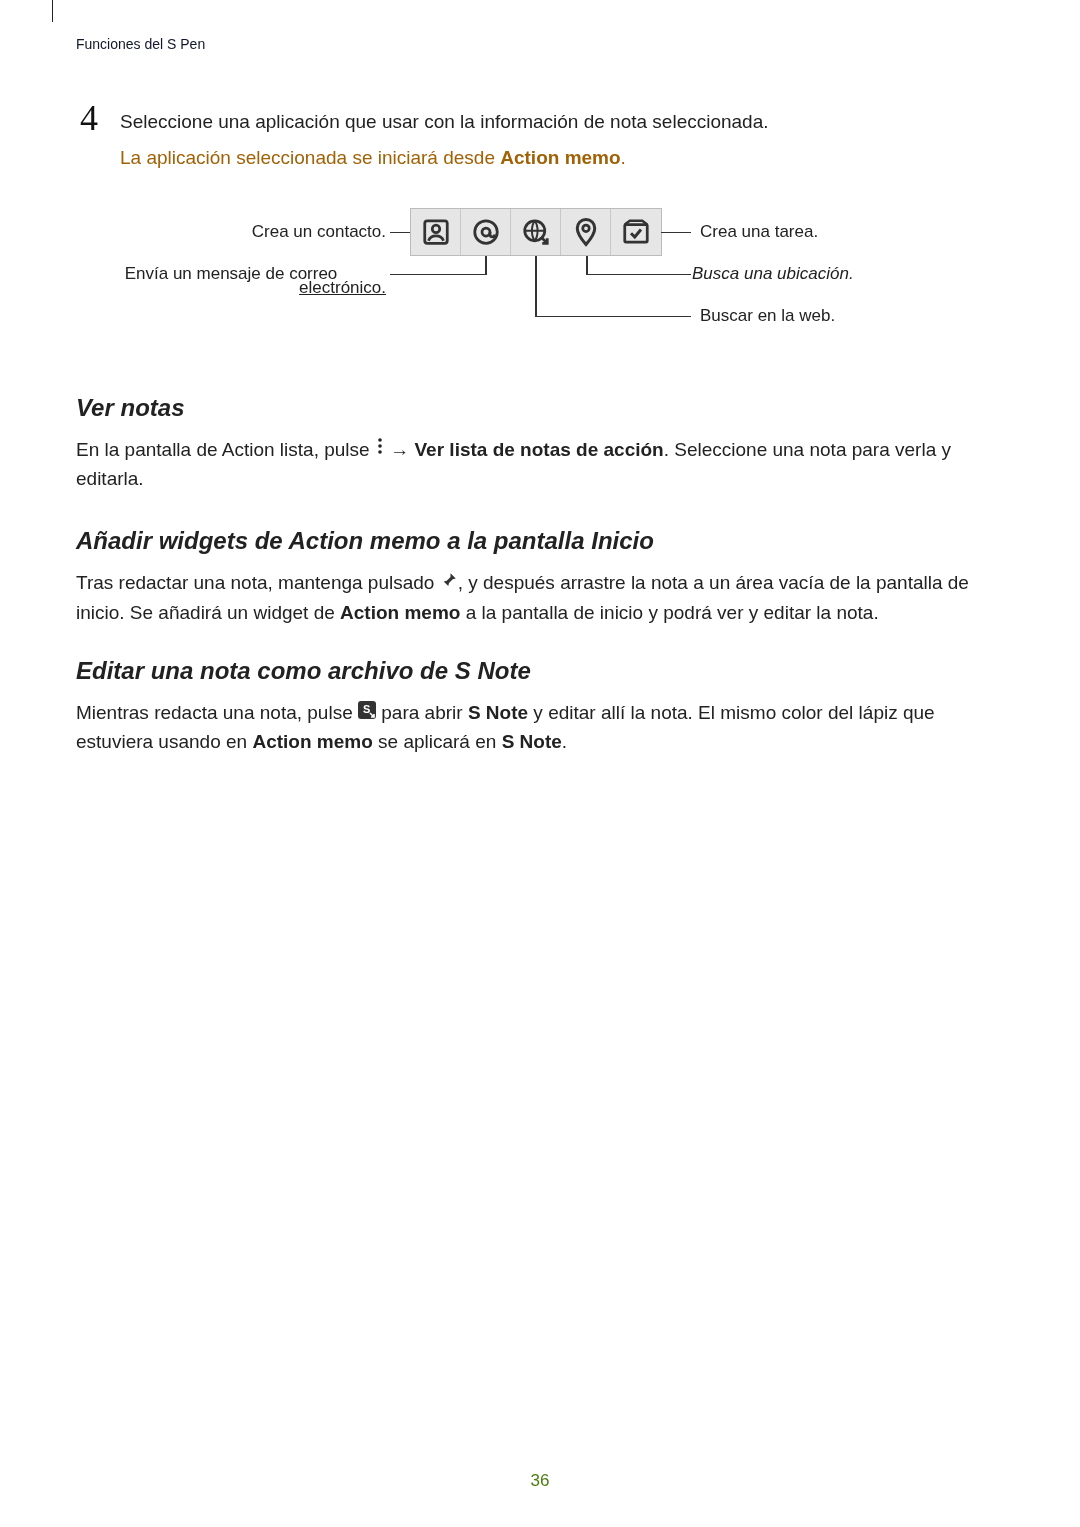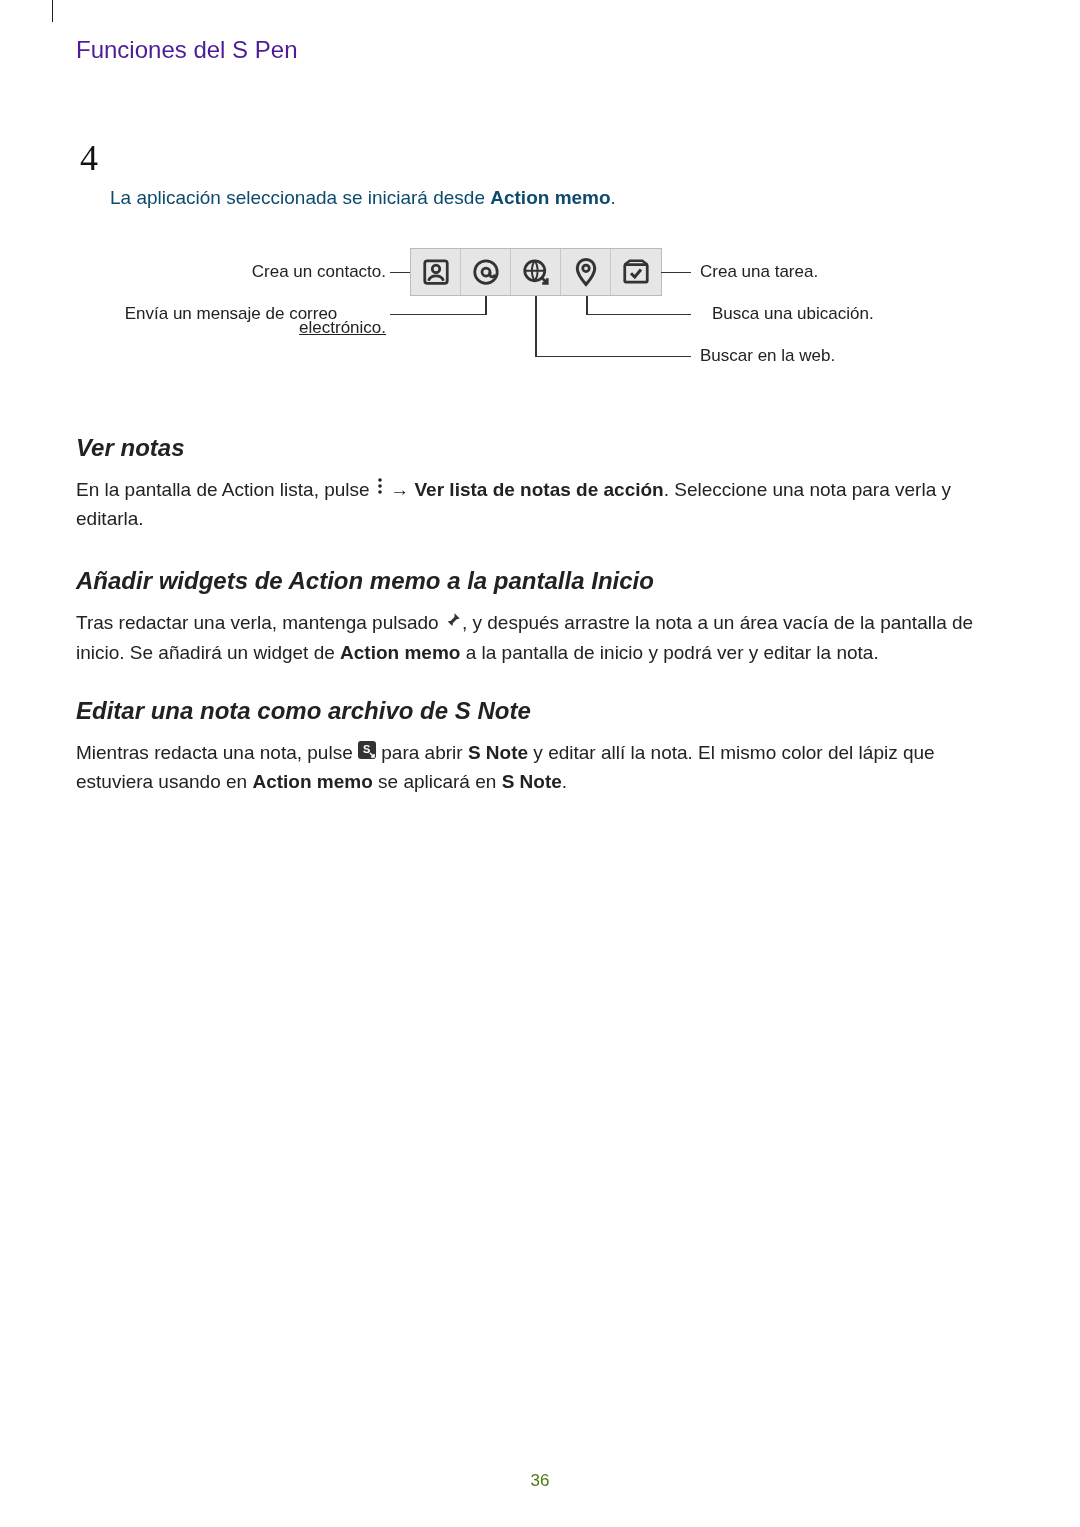--- a/index.html
+++ b/index.html
@@ -18,23 +18,23 @@
     box-sizing: border-box;
   }
   .header-line {
     border-left: 1.5px solid #222;
     height: 22px;
     position: absolute;
     left: 52px;
     top: 0;
   }
   .section-title {
-    font-size: 24px;
-    color: #4c1d95;
-    margin: 0 0 76px 0;
+    font-size: 14px;
+    color: #0f172a;
+    margin: 0 0 48px 0;
     font-weight: 400;
   }
   .step-row {
     display: flex;
     align-items: flex-start;
     margin-bottom: 6px;
   }
   .step-num {
     font-size: 36px;
     color: #111;
@@ -46,23 +46,23 @@
     text-align: center;
   }
   .step-text {
     font-size: 19px;
     color: #222;
     line-height: 1.45;
     padding-top: 8px;
   }
   .step-sub {
     font-size: 19px;
-    color: #0c4a6e;
+    color: #a16207;
     line-height: 1.45;
-    margin-left: 34px;
+    margin-left: 44px;
     margin-top: 8px;
   }
   .bold { font-weight: 700; }
   .diagram {
     margin: 36px 0 46px 0;
     position: relative;
     height: 140px;
   }
   .icon-bar {
     position: absolute;
@@ -128,20 +128,21 @@
 </head>
 <body>
 
 <div class="header-line"></div>
 
 <div class="page">
   <div class="section-title">Funciones del S Pen</div>
 
   <div class="step-row">
     <div class="step-num">4</div>
+    <div class="step-text">Seleccione una aplicación que usar con la información de nota seleccionada.</div>
   </div>
   <div class="step-sub">
     <span>La aplicación seleccionada se iniciará desde </span><span class="bold">Action memo</span><span>.</span>
   </div>
 
   <div class="diagram">
     <div class="icon-bar">
       <div class="icon-cell">
         <svg viewBox="0 0 24 24">
             <rect x="3" y="3" width="18" height="18" rx="2" fill="none" stroke="#333" stroke-width="2.2"></rect>
@@ -184,39 +185,39 @@
     <div class="callout left" style="left:0; top:56px; width:310px;text-align:center;">Envía un mensaje de correo</div>
     <div class="callout left" style="left:0; top:70px; width:310px;text-decoration:underline;">electrónico.</div>
     <div class="line" style="left:314px; top:66px; width:95px; height:1.5px;"></div>
     <div class="line" style="left:409px; top:48px; width:1.5px; height:19px;"></div>
 
     <div class="line" style="left:585px; top:24px; width:30px; height:1.5px;"></div>
     <div class="callout" style="left:624px; top:14px;">Crea una tarea.</div>
 
     <div class="line" style="left:510px; top:48px; width:1.5px; height:19px;"></div>
     <div class="line" style="left:510px; top:66px; width:105px; height:1.5px;"></div>
-    <div class="callout" style="left:636px; top:56px;">Busca una ubicación.</div>
+    <div class="callout" style="left:616px; top:56px;font-style:italic;">Busca una ubicación.</div>
 
     <div class="line" style="left:459px; top:48px; width:1.5px; height:60px;"></div>
     <div class="line" style="left:459px; top:108px; width:156px; height:1.5px;"></div>
     <div class="callout" style="left:624px; top:98px;">Buscar en la web.</div>
   </div>
 
   <div class="h2">Ver notas</div>
   <p class="para">
     <span>En la pantalla de Action lista, pulse </span><span class="inline-icon"><svg width="10" height="18" viewBox="0 0 10 18">
           <circle cx="5" cy="3" r="1.8" fill="#222"></circle>
           <circle cx="5" cy="9" r="1.8" fill="#222"></circle>
           <circle cx="5" cy="15" r="1.8" fill="#222"></circle>
         </svg></span><span> → </span><span class="bold">Ver lista de notas de acción</span><span>. Seleccione una nota para verla y editarla.</span>
   </p>
 
   <div class="h2" style="margin-top:34px;">Añadir widgets de Action memo a la pantalla Inicio</div>
   <p class="para">
-    <span>Tras redactar una verla, mantenga pulsado </span><span class="inline-icon"><svg width="18" height="18" viewBox="0 0 24 24">
+    <span>Tras redactar una nota, mantenga pulsado </span><span class="inline-icon"><svg width="18" height="18" viewBox="0 0 24 24">
           <path d="M14 3l7 7-4 1-5 5-1 4-3-3-5 5 5-5-3-3 4-1 5-5z" fill="#333"></path>
         </svg></span><span>, y después arrastre la nota a un área vacía de la pantalla de inicio. Se añadirá un widget de </span><span class="bold">Action memo</span><span> a la pantalla de inicio y podrá ver y editar la nota.</span>
   </p>
 
   <div class="h2" style="margin-top:30px;">Editar una nota como archivo de S Note</div>
   <p class="para">
     <span>Mientras redacta una nota, pulse </span><span class="inline-icon"><svg width="18" height="18" viewBox="0 0 18 18">
           <rect x="0" y="0" width="18" height="18" rx="3" fill="#333"></rect>
           <text x="5" y="12" font-size="11" font-weight="700" fill="#fff" font-family="Arial">S</text>
           <path d="M12 12l4 4M16 13v3h-3" stroke="#fff" stroke-width="1.6" fill="none"></path>

